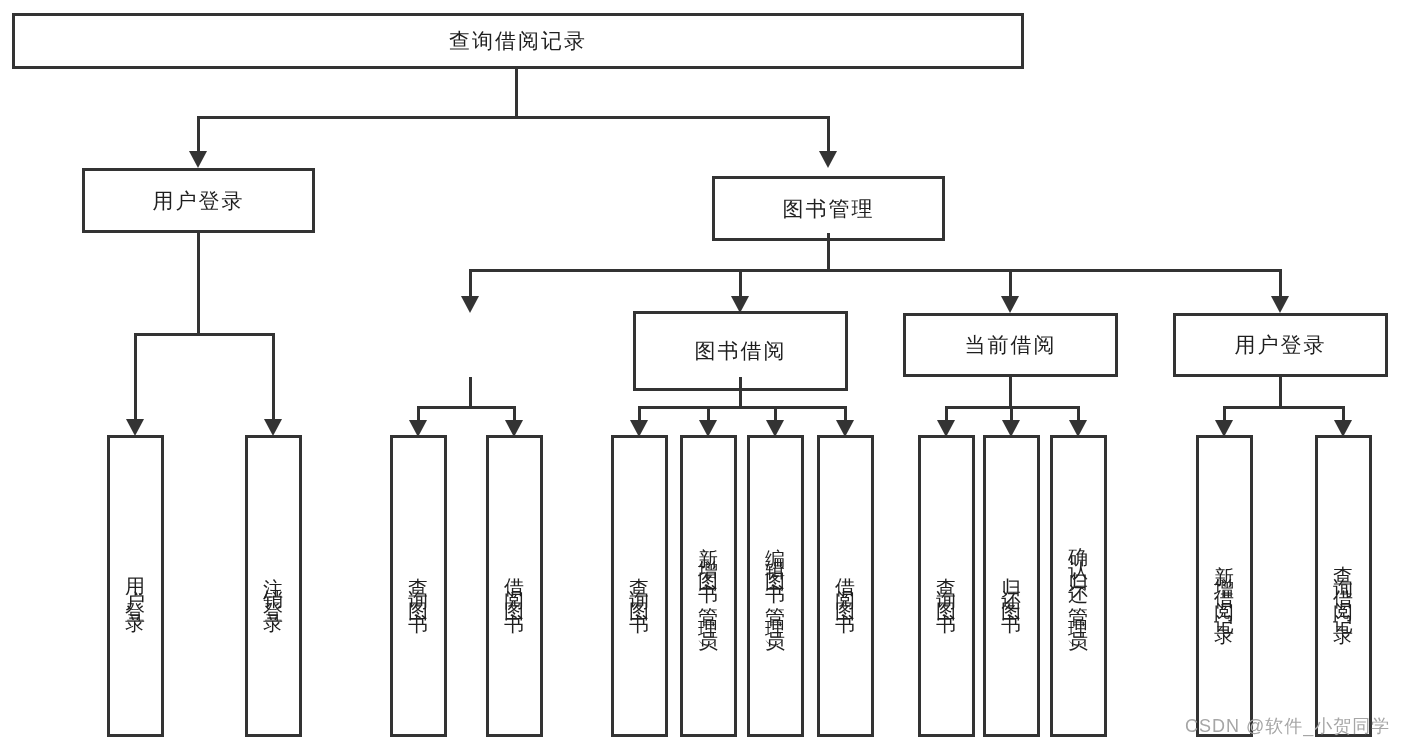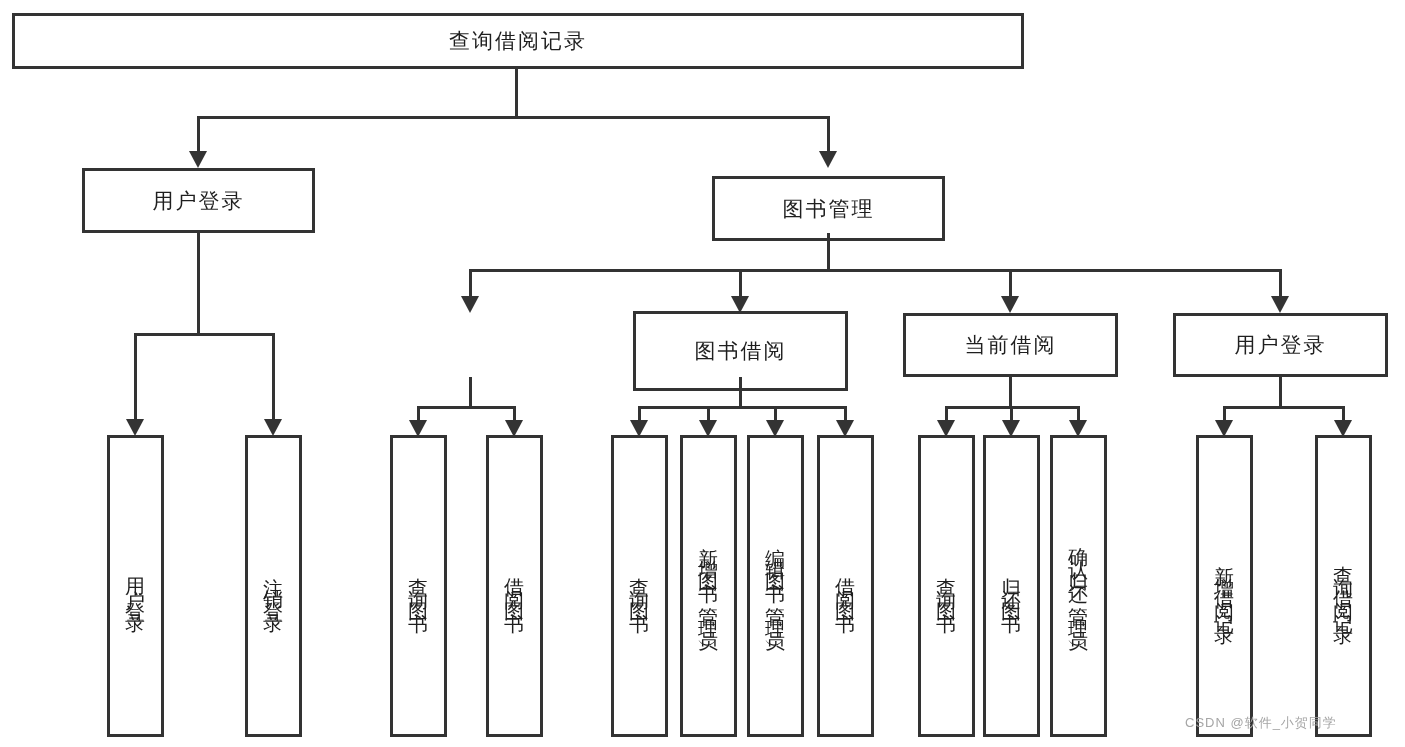--- a/index.html
+++ b/index.html
@@ -57,21 +57,21 @@
     position: absolute;
     width: 0; height: 0;
     border-left: 9px solid transparent;
     border-right: 9px solid transparent;
     border-top: 17px solid var(--line);
   }
   .watermark {
     position: absolute;
     left: 1185px;
     top: 714px;
-    font-size: 13px;
+    font-size: 18px;
     letter-spacing: 1px;
     color: var(--watermark);
     white-space: nowrap;
   }
 </style>
 </head>
 <body>
 
 <div class="canvas">
 

